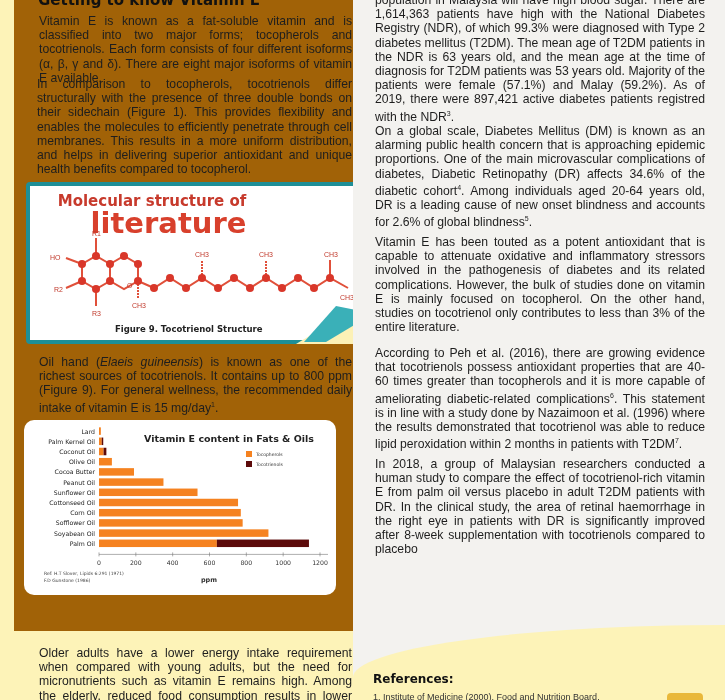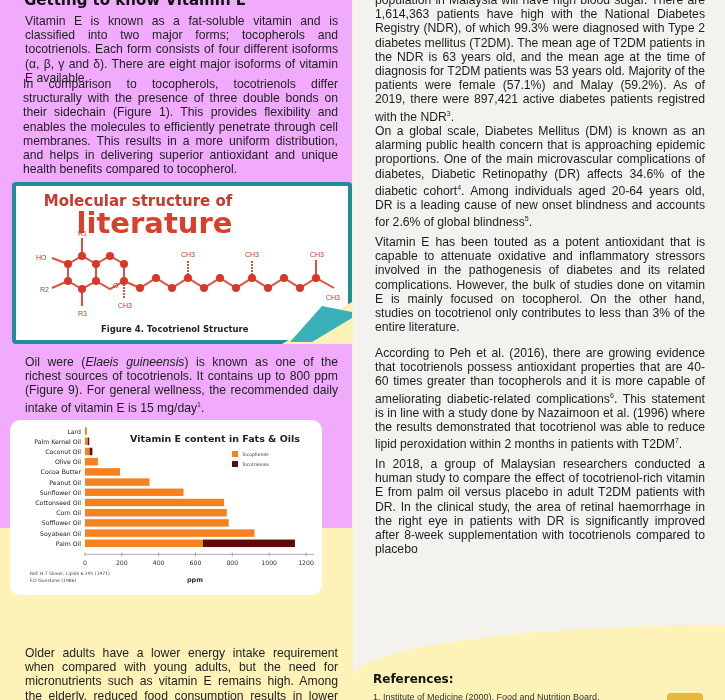--- a/index.html
+++ b/index.html
@@ -4,22 +4,22 @@
 <style>
   * { box-sizing: border-box; margin: 0; padding: 0; }
   html, body { width: 725px; height: 700px; overflow: hidden; }
   body {
     position: relative;
     background: #fdf3b8;
     font-family: "Liberation Sans", sans-serif;
     color: #1f1f1f;
   }
   .left-col {
-    position: absolute; left: 0; top: 0; width: 352px; height: 528px;
-    background: #f0abfc;
+    position: absolute; left: 14px; top: 0; width: 352px; height: 631px;
+    background: #a16207;
   }
   .right-col {
     position: absolute; left: 353px; top: 0; width: 372px; height: 700px;
     background: #f3f2ef;
   }
   .right-bottom-wave {
     position: absolute; left: 0; bottom: 0; width: 372px; height: 75px;
     background: #fdf3b8;
     border-top-left-radius: 100% 70%;
   }
@@ -132,28 +132,28 @@
         <text x="24" y="66">R2</text>
         <text x="62" y="90">R3</text>
         <text x="97" y="62">O</text>
         <text x="102" y="82">CH3</text>
         <text x="165" y="31">CH3</text>
         <text x="229" y="31">CH3</text>
         <text x="294" y="31">CH3</text>
         <text x="310" y="74">CH3</text>
       </g>
     </svg>
-    <div class="fig1-caption">Figure 4. Tocotrienol Structure</div>
+    <div class="fig1-caption">Figure 9. Tocotrienol Structure</div>
     <svg class="fig1-curl" viewBox="0 0 70 42">
       <polygon points="70,0 70,42 0,42" fill="#fcf1b6"></polygon>
       <polygon points="8,40 40,4 70,10 70,16 30,40" fill="#3ab0b8"></polygon>
     </svg>
   </div>
 
-  <p class="para" style="left:25px; top:355px; width:313px;"><span>Oil were (</span><i>Elaeis guineensis</i><span>) is known as one of the richest sources of tocotrienols. It contains up to 800 ppm (Figure 9). For general wellness, the recommended daily intake of vitamin E is 15 mg/day</span><sup>1</sup><span>.</span></p>
+  <p class="para" style="left:25px; top:355px; width:313px;"><span>Oil hand (</span><i>Elaeis guineensis</i><span>) is known as one of the richest sources of tocotrienols. It contains up to 800 ppm (Figure 9). For general wellness, the recommended daily intake of vitamin E is 15 mg/day</span><sup>1</sup><span>.</span></p>
 
   <div class="chart-box">
     <svg id="chart-svg" width="312" height="175" viewBox="0 0 312 175">
         <text x="71" y="13.6" text-anchor="end" font-size="6.2" font-family="DejaVu Sans, sans-serif" fill="#222">Lard</text>
         <rect x="75" y="7.35" width="1.8416666666666686" height="7.5" fill="#f58220"></rect>
         <text x="71" y="23.799999999999997" text-anchor="end" font-size="6.2" font-family="DejaVu Sans, sans-serif" fill="#222">Palm Kernel Oil</text>
         <rect x="75" y="17.549999999999997" width="2.762500000000003" height="7.5" fill="#f58220"></rect>
         <rect x="77.7625" y="17.549999999999997" width="1.4733333333333292" height="7.5" fill="#5c0a0a"></rect>
         <text x="71" y="34" text-anchor="end" font-size="6.2" font-family="DejaVu Sans, sans-serif" fill="#222">Coconut Oil</text>
         <rect x="75" y="27.75" width="4.604166666666671" height="7.5" fill="#f58220"></rect>

